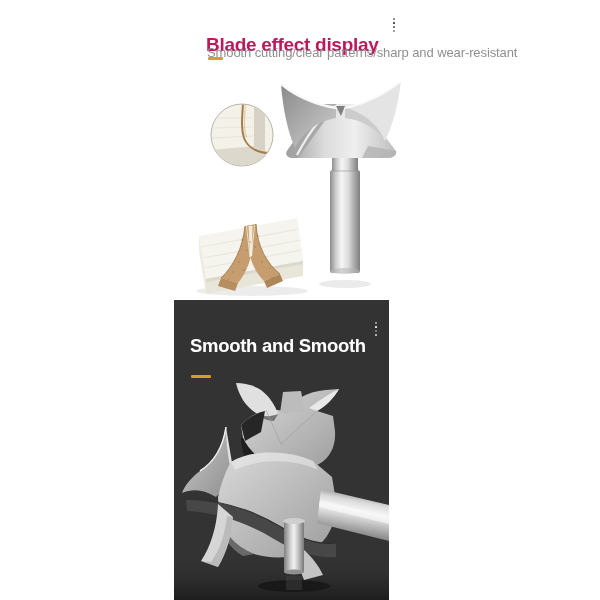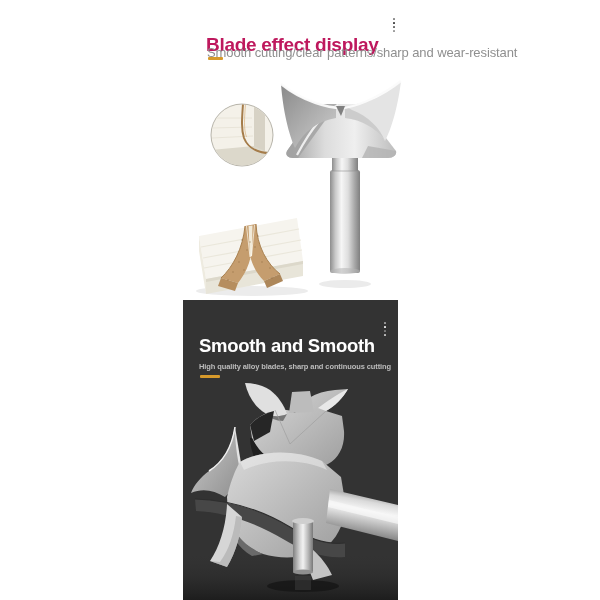--- a/index.html
+++ b/index.html
@@ -26,21 +26,21 @@
   }
   .dots i{display:block;width:2px;height:2px;border-radius:0.5px;}
   .dots-top{left:393px;top:18px;}
   .dots-top i:nth-child(1){background:#8a8a8a;}
   .dots-top i:nth-child(2){background:#4a4a4a;}
   .dots-top i:nth-child(3){background:#6e6e6e;}
   .dots-top i:nth-child(4){background:#9d9d9d;}
   .illus{position:absolute;}
   
   .dark-panel{
-    position:absolute;left:183px;top:300px;width:215px;height:300px;
+    position:absolute;left:174px;top:300px;width:215px;height:300px;
     background:#333333;overflow:hidden;
   }
   .dark-title{
     position:absolute;left:16px;top:21px;width:185px;
     font-size:18.5px;font-weight:800;letter-spacing:-0.3px;color:#ffffff;line-height:1.03;
   }
   .dark-title span{display:block;}
   .dark-subtitle{
     position:absolute;left:16px;top:62px;
     font-size:7.5px;font-weight:700;letter-spacing:-0.1px;color:#bdbdbd;white-space:nowrap;
@@ -219,21 +219,20 @@
         <ellipse cx="311" cy="572" rx="10" ry="2.6" fill="#8f8f8f"></ellipse>
       </g>
 
       <ellipse cx="311" cy="586" rx="36" ry="6" fill="#141414" opacity=".75"></ellipse>
       <rect x="303" y="576" width="16" height="14" fill="#424242" opacity=".45"></rect>
     </svg>
 
     <h2 class="dark-title">
       <span>Smooth and Smooth</span>
     </h2>
-    <div class="dark-subtitle">High quality alloy blades, sharp and continuous cutting</div>
     <div class="accent-underline u-dark"></div>
     <div class="dots dots-dark">
         <i></i>
         <i></i>
         <i></i>
         <i></i>
       </div>
   </section>
 
 </div>

